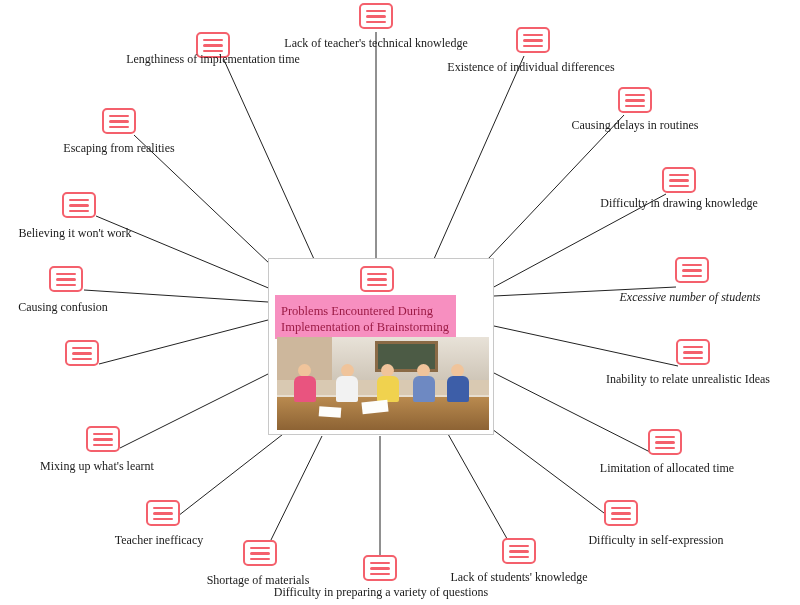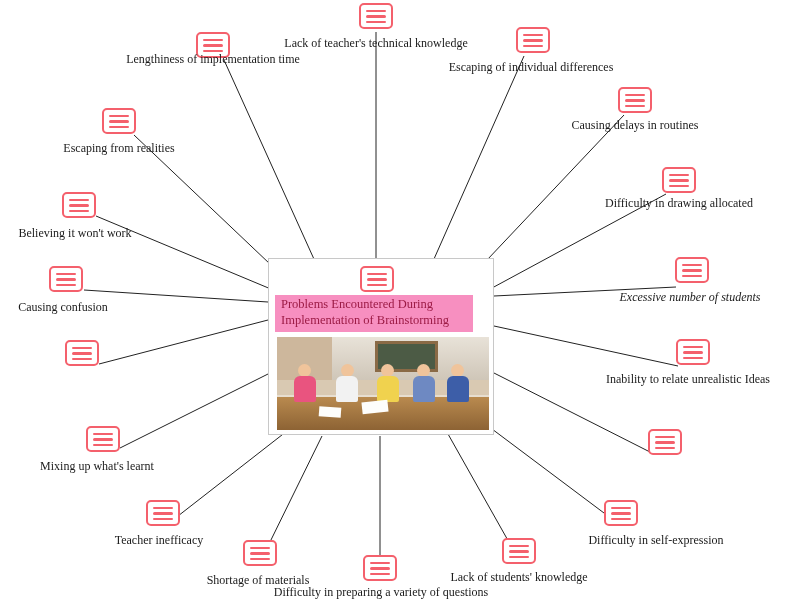--- a/index.html
+++ b/index.html
@@ -63,26 +63,26 @@
     width: 226px;
     height: 177px;
     background: #ffffff;
     border: 1px solid #c8c8c8;
     box-sizing: border-box;
   }
   #central-title {
     position: absolute;
     left: 6px;
     top: 36px;
-    width: 198px;
+    width: 181px;
     background: #f78fc0;
     color: #9c1b45;
     font-size: 12.5px;
     line-height: 1.25;
-    padding: 2px 4px 4px 6px;
+    padding: 9px 4px 4px 6px;
     box-sizing: border-box;
     font-family: "Liberation Serif", serif;
   }
   #central-photo {
     position: absolute;
     left: 8px;
     top: 78px;
     width: 212px;
     height: 93px;
     overflow: hidden;
@@ -179,21 +179,21 @@
       <i></i>
       <i></i>
       <i></i>
     </div>
     <div class="node-label anchor-center" style="left: 213px; top: 52px;">Lengthiness of implementation time</div>
     <div class="node-icon" style="left: 533px; top: 40px;">
       <i></i>
       <i></i>
       <i></i>
     </div>
-    <div class="node-label anchor-center" style="left: 531px; top: 60px;">Escaping of individual differences</div>
+    <div class="node-label anchor-center" style="left: 531px; top: 60px;">Existence of individual differences</div>
     <div class="node-icon" style="left: 119px; top: 121px;">
       <i></i>
       <i></i>
       <i></i>
     </div>
     <div class="node-label anchor-center" style="left: 119px; top: 141px;">Escaping from realities</div>
     <div class="node-icon" style="left: 635px; top: 100px;">
       <i></i>
       <i></i>
       <i></i>
@@ -203,21 +203,21 @@
       <i></i>
       <i></i>
       <i></i>
     </div>
     <div class="node-label anchor-center" style="left: 75px; top: 226px;">Believing it won't work</div>
     <div class="node-icon" style="left: 679px; top: 180px;">
       <i></i>
       <i></i>
       <i></i>
     </div>
-    <div class="node-label anchor-center" style="left: 679px; top: 196px;">Difficulty in drawing allocated</div>
+    <div class="node-label anchor-center" style="left: 679px; top: 196px;">Difficulty in drawing knowledge</div>
     <div class="node-icon" style="left: 66px; top: 279px;">
       <i></i>
       <i></i>
       <i></i>
     </div>
     <div class="node-label anchor-center" style="left: 63px; top: 300px;">Causing confusion</div>
     <div class="node-icon" style="left: 692px; top: 270px;">
       <i></i>
       <i></i>
       <i></i>
@@ -238,20 +238,21 @@
       <i></i>
       <i></i>
       <i></i>
     </div>
     <div class="node-label anchor-center" style="left: 97px; top: 459px;">Mixing up what's learnt</div>
     <div class="node-icon" style="left: 665px; top: 442px;">
       <i></i>
       <i></i>
       <i></i>
     </div>
+    <div class="node-label anchor-center" style="left: 667px; top: 461px;">Limitation of allocated time</div>
     <div class="node-icon" style="left: 163px; top: 513px;">
       <i></i>
       <i></i>
       <i></i>
     </div>
     <div class="node-label anchor-center" style="left: 159px; top: 533px;">Teacher inefficacy</div>
     <div class="node-icon" style="left: 621px; top: 513px;">
       <i></i>
       <i></i>
       <i></i>

